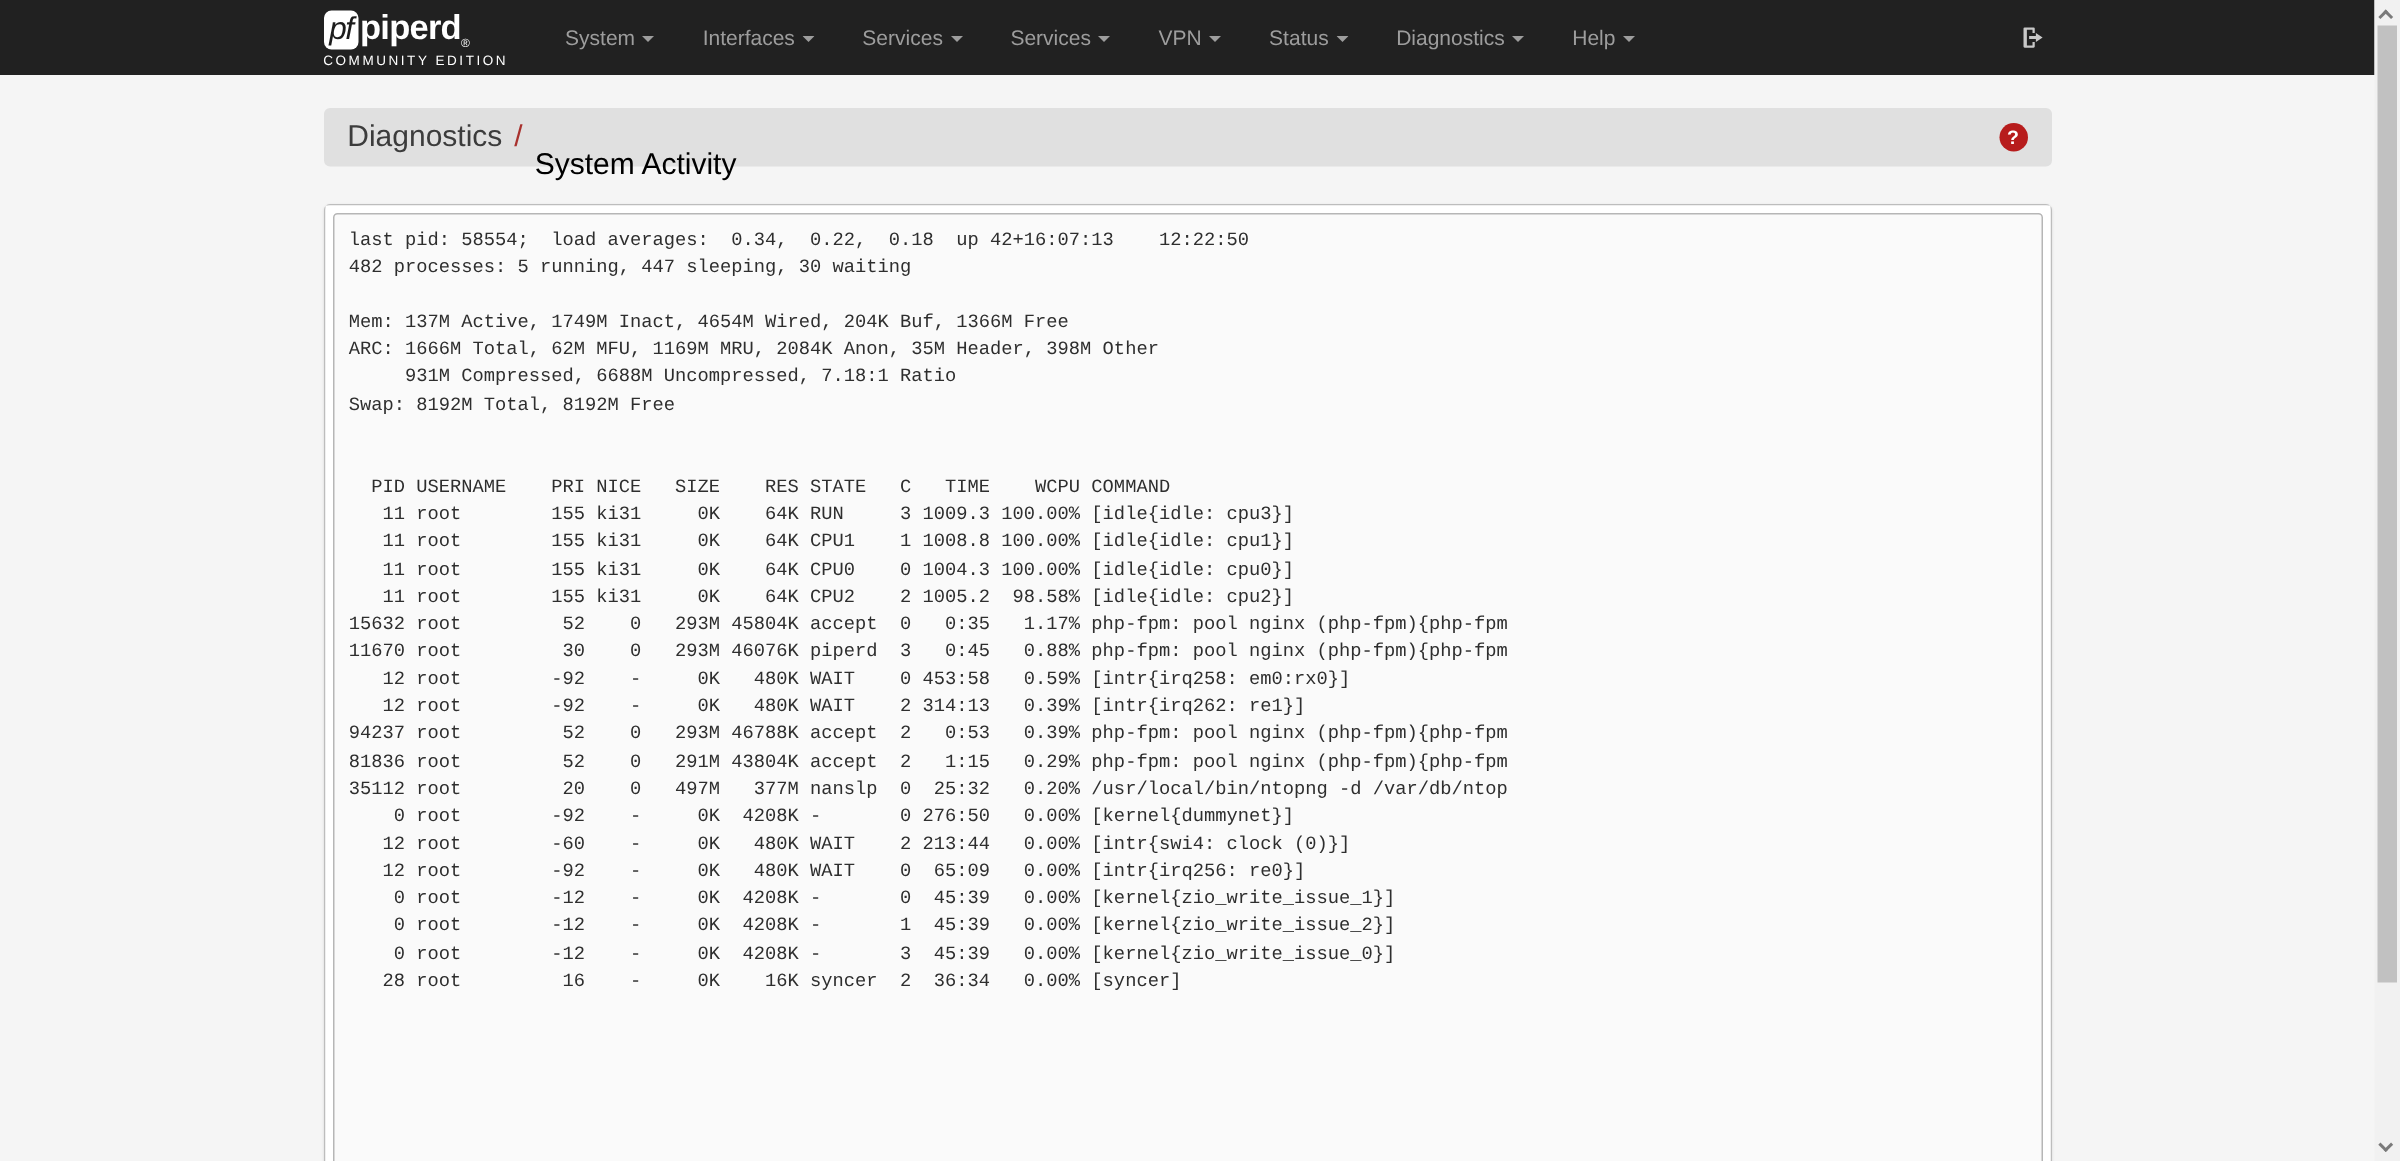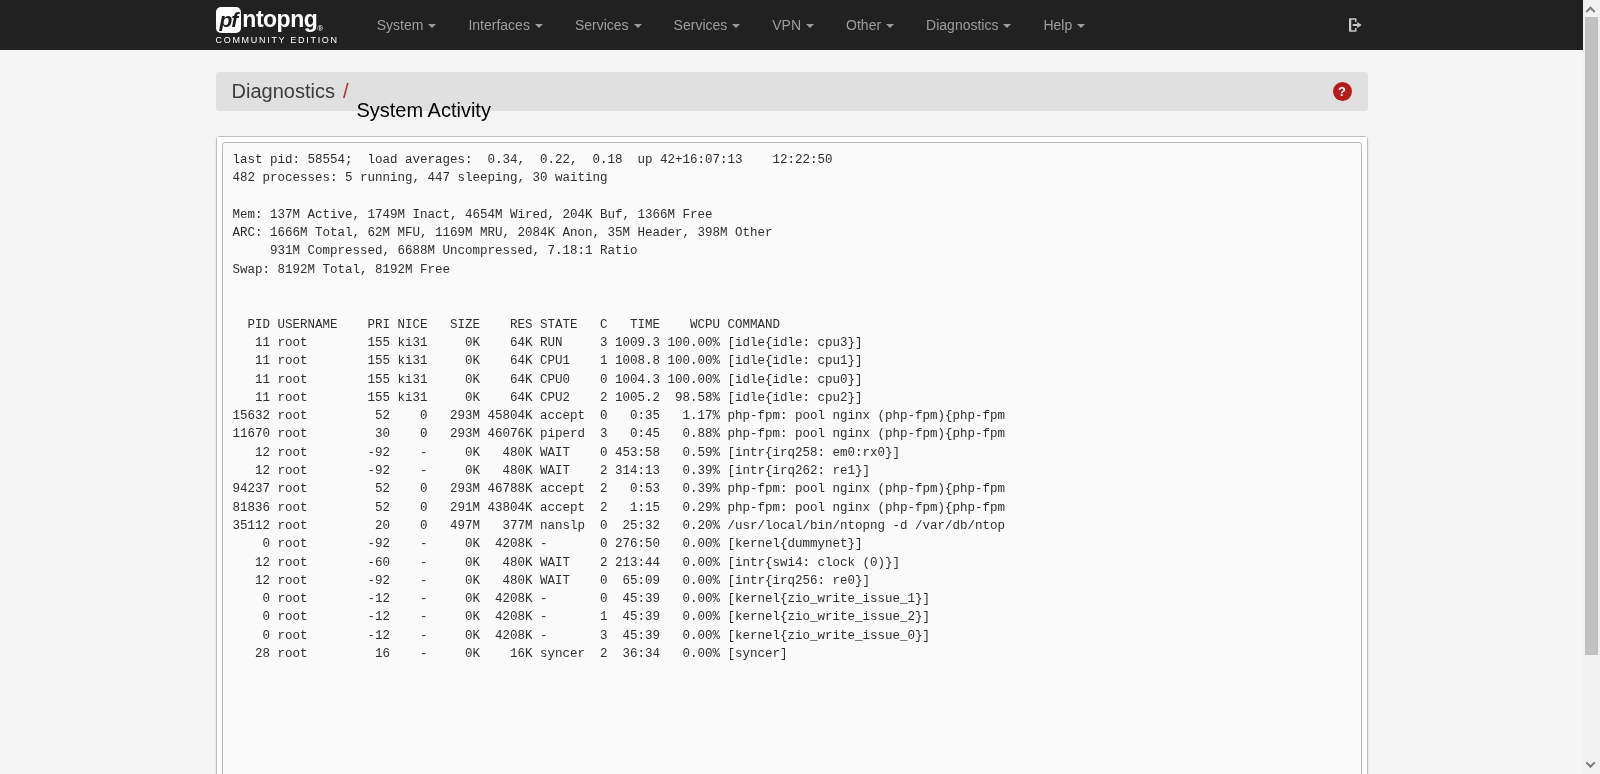--- a/index.html
+++ b/index.html
@@ -21,21 +21,21 @@
   }
   .container { width: 1152px; margin: 0 auto; }
   .navbar .container { display: flex; align-items: center; height: 50px; }
 
   .logo { display: inline-block; text-decoration: none; margin-right: 22px; line-height: 1; padding-top: 2px; }
   .logo-row { white-space: nowrap; }
   .logo-box {
     display: inline-block; background: #fff; border-radius: 5px;
     padding: 2px 4px 3px 4px; margin-right: 1px;
   }
-  .logo-pf { font-style: italic; font-weight: bold; font-size: 21px; color: #1c1c1c; letter-spacing: -1px; }
+  .logo-pf { font-style: italic; font-weight: normal; font-size: 21px; color: #1c1c1c; letter-spacing: -1px; }
   .logo-sense { color: #fff; font-weight: bold; font-size: 23px; letter-spacing: -0.5px; }
   .logo-reg { color: #fff; font-size: 8px; vertical-align: bottom; }
   .logo-edition { color: #fff; font-size: 9px; font-weight: normal; letter-spacing: 1.7px; margin-top: 3px; }
 
   .nav-menu { list-style: none; margin: 0; padding: 0; display: flex; flex: 1; text-align: right; }
   .nav-menu li {
     color: #9d9d9d; font-size: 14px; padding: 15px 16px;
     cursor: pointer; white-space: nowrap;
   }
   .caret {
@@ -126,31 +126,31 @@
 </style>
 </head>
 <body>
 
 <div class="page">
 
   <nav class="navbar">
     <div class="container">
       <a class="logo">
         <span class="logo-row">
-          <span class="logo-box"><span class="logo-pf">pf</span></span><span class="logo-sense">ntopng</span><span class="logo-reg">®</span>
+          <span class="logo-box"><span class="logo-pf">pf</span></span><span class="logo-sense">piperd</span><span class="logo-reg">®</span>
         </span>
         <div class="logo-edition">COMMUNITY EDITION</div>
       </a>
       <ul class="nav-menu">
         <li><span>System</span><span class="caret"></span></li>
         <li><span>Interfaces</span><span class="caret"></span></li>
         <li><span>Services</span><span class="caret"></span></li>
         <li><span>Services</span><span class="caret"></span></li>
         <li><span>VPN</span><span class="caret"></span></li>
-        <li><span>Other</span><span class="caret"></span></li>
+        <li><span>Status</span><span class="caret"></span></li>
         <li><span>Diagnostics</span><span class="caret"></span></li>
         <li><span>Help</span><span class="caret"></span></li>
       </ul>
       <a class="nav-logout">
         <svg width="18" height="18" viewBox="0 0 24 24" fill="#c8c8c8" xmlns="http://www.w3.org/2000/svg">
           <path d="M5 3h8a1 1 0 0 1 1 1v4h-2V5H7v14h5v-3h2v4a1 1 0 0 1-1 1H5a1 1 0 0 1-1-1V4a1 1 0 0 1 1-1z"></path>
           <path d="M15 8l6 4-6 4v-2.6h-6v-2.8h6V8z"></path>
         </svg>
       </a>
     </div>

